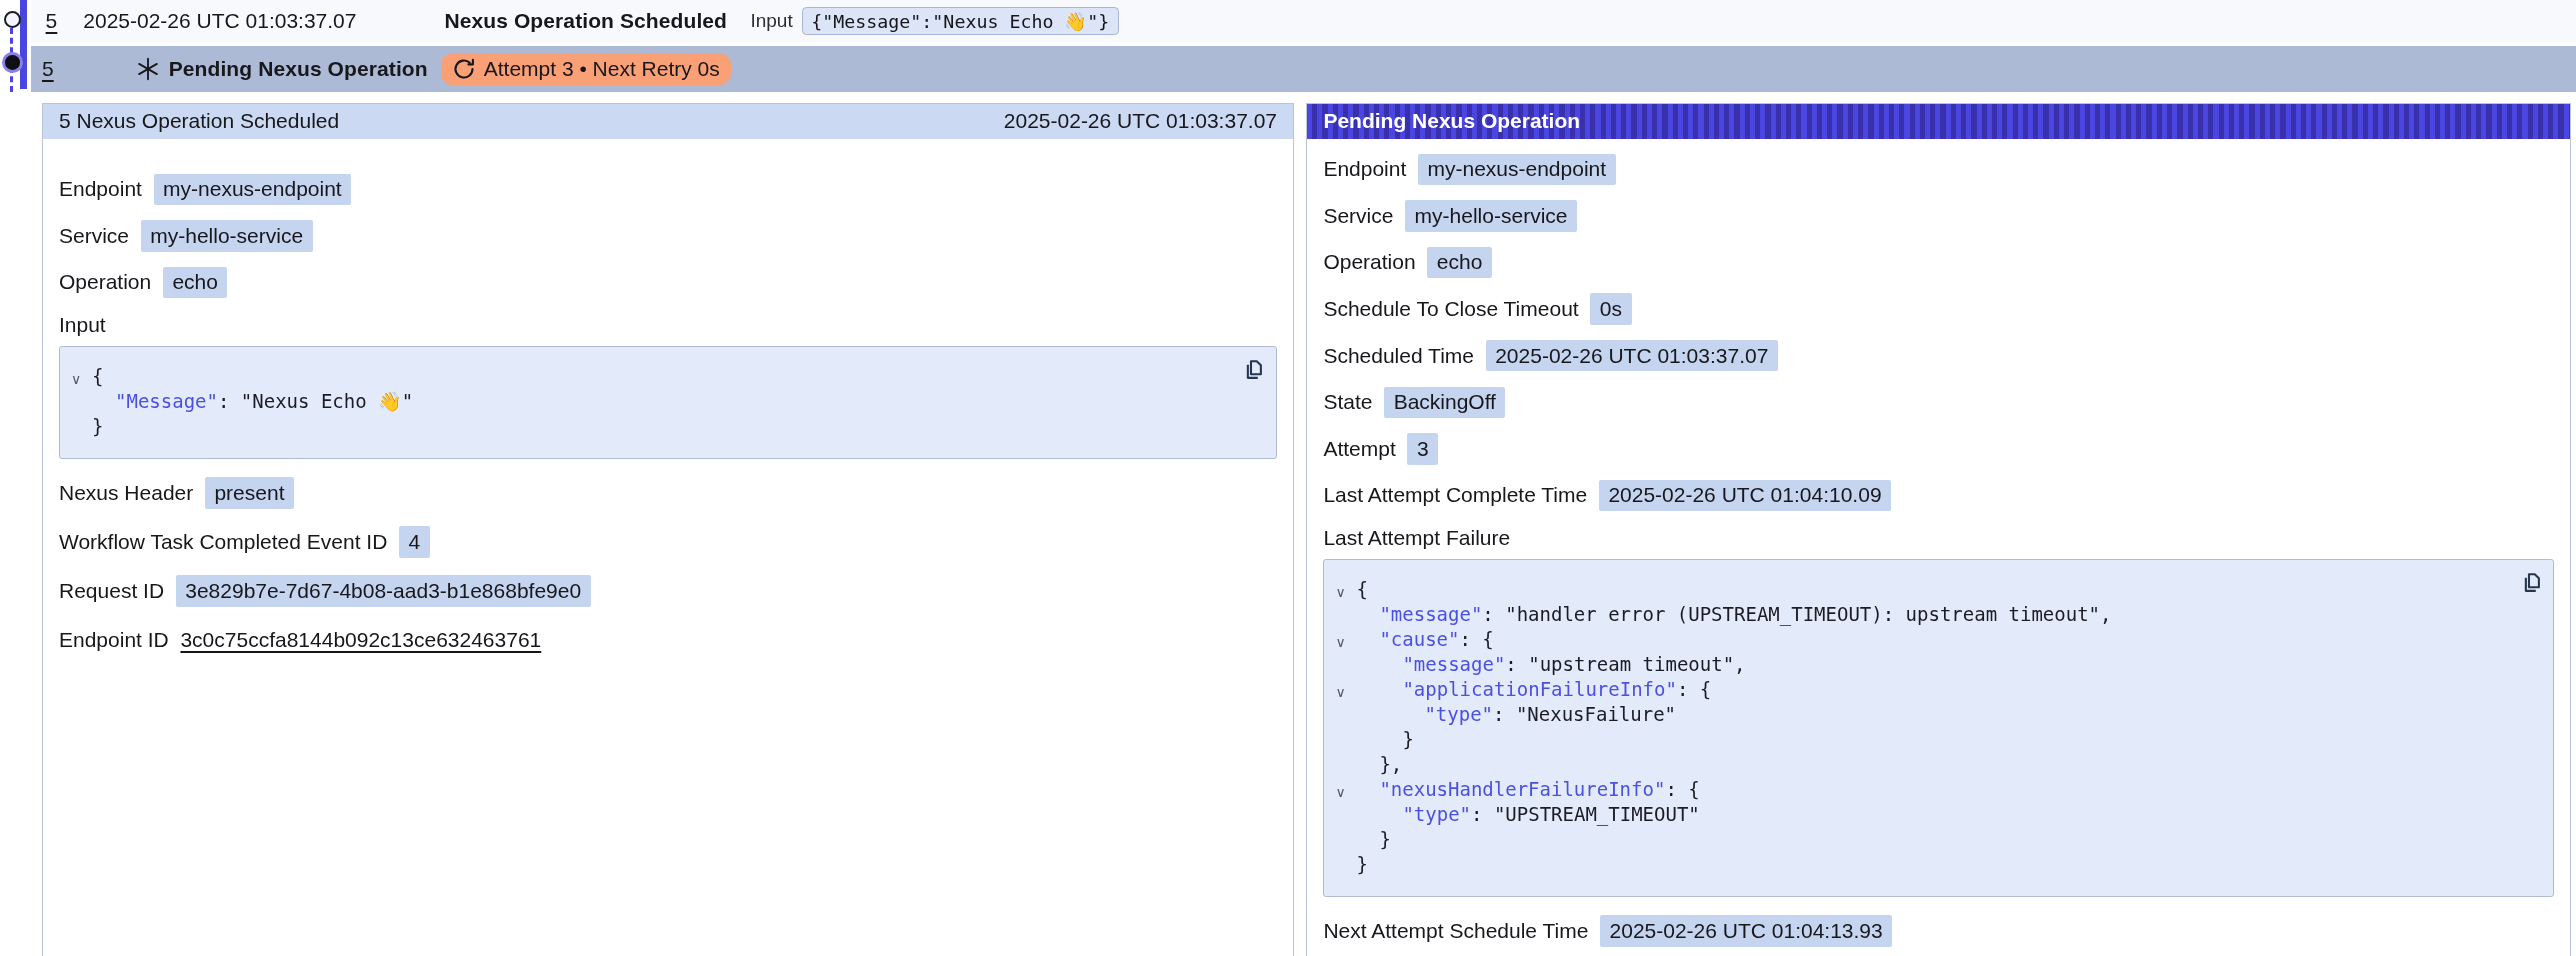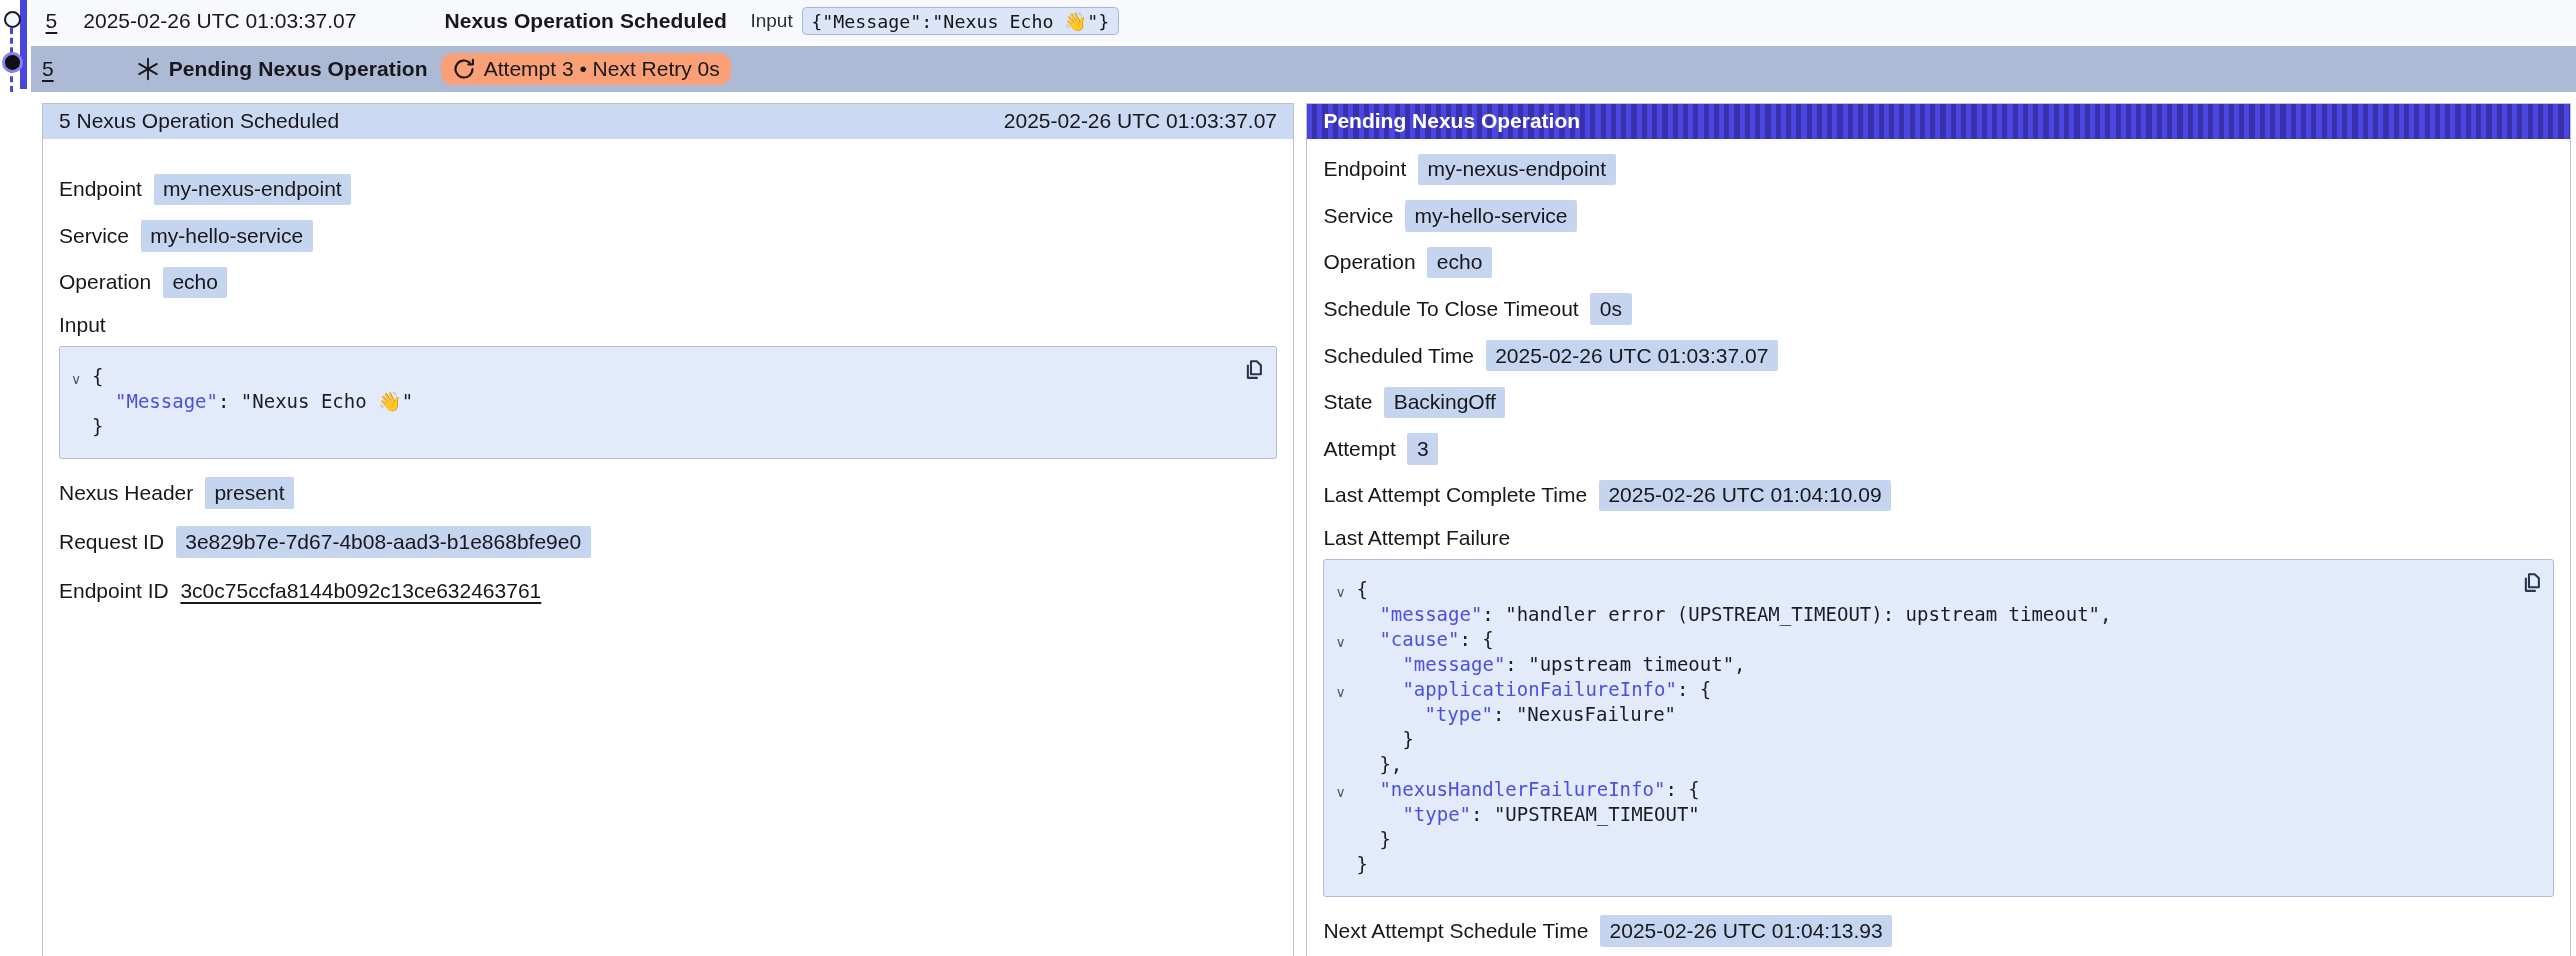--- a/index.html
+++ b/index.html
@@ -130,20 +130,24 @@
       <div class="code-line"><span class="chevron">∨</span><span class="code-text" style="padding-left: 32px;"><span class="json-plain">{</span></span></div>
           <div class="code-line"><span class="code-text" style="padding-left: 55px;"><span class="json-key">"Message"</span><span class="json-plain">: "Nexus Echo 👋"</span></span></div>
           <div class="code-line"><span class="code-text" style="padding-left: 32px;"><span class="json-plain">}</span></span></div>
         </div>
       <div class="fields-bottom">
           <div class="field-row">
             <span class="field-label">Nexus Header</span>
             <span class="badge">present</span>
           </div>
           <div class="field-row">
+            <span class="field-label">Workflow Task Completed Event ID</span>
+            <span class="badge">4</span>
+          </div>
+          <div class="field-row">
             <span class="field-label">Request ID</span>
             <span class="badge">3e829b7e-7d67-4b08-aad3-b1e868bfe9e0</span>
           </div>
           <div class="field-row">
             <span class="field-label">Endpoint ID</span>
             <span class="field-link">3c0c75ccfa8144b092c13ce632463761</span>
           </div>
         </div>
     </div>
   </div>

